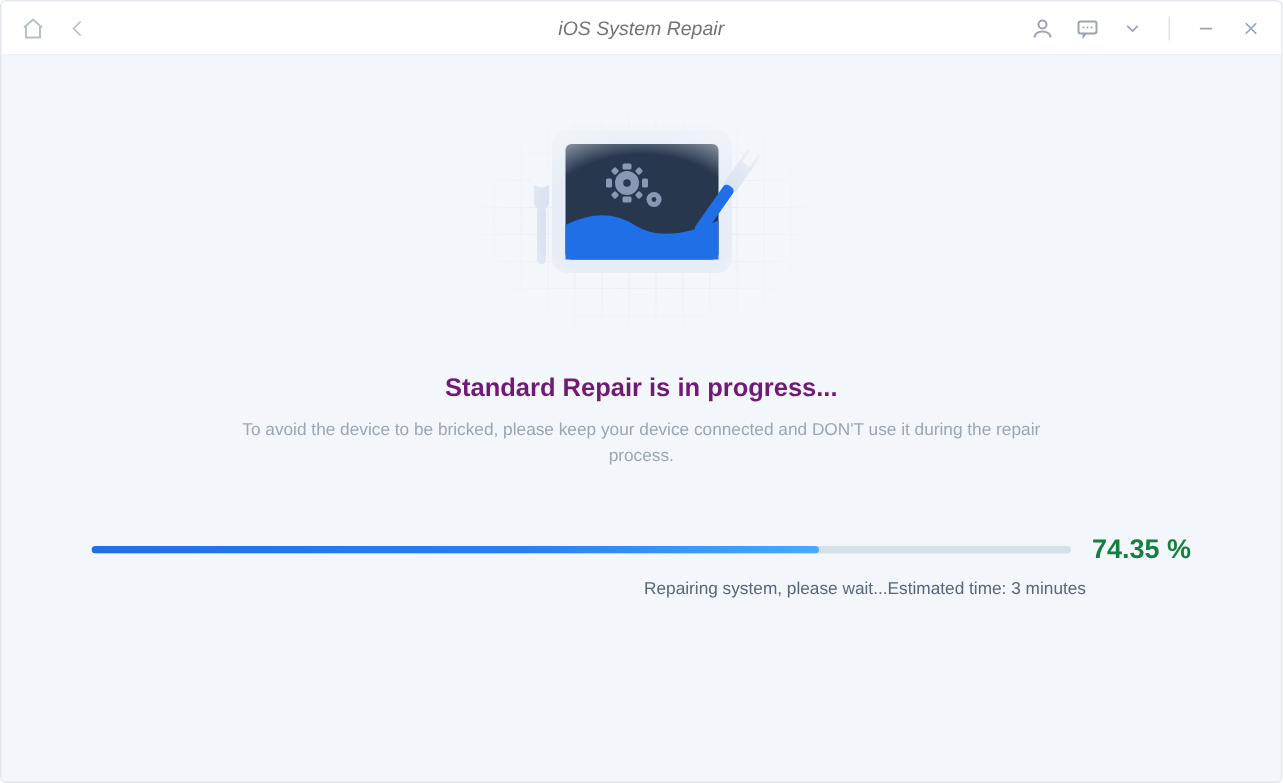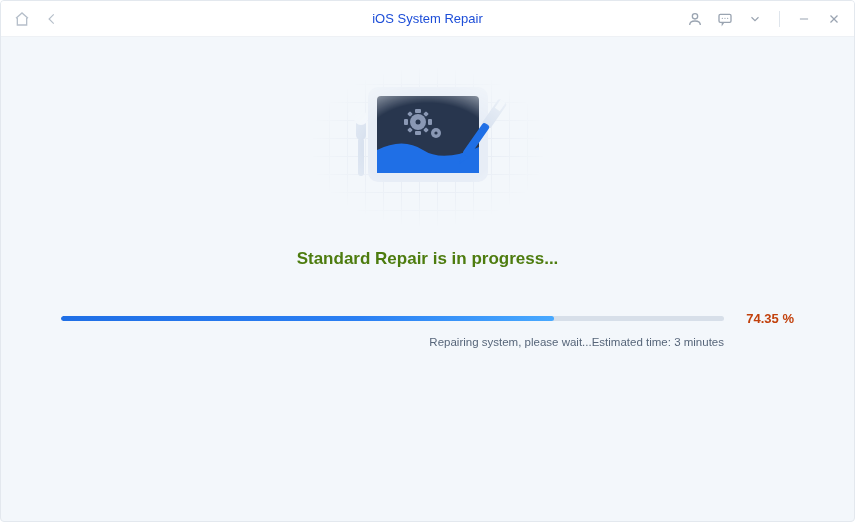--- a/index.html
+++ b/index.html
@@ -17,21 +17,21 @@
     background: #ffffff;
     display: flex; align-items: center;
     padding: 0 10px;
     border-bottom: 1px solid #eef1f5;
     position: relative;
   }
   .titlebar .nav { display: flex; gap: 8px; align-items: center; }
   .titlebar .nav .icon-btn { width: 22px; height: 22px; display: flex; align-items: center; justify-content: center; color: #b6bfca; cursor: pointer; }
   .titlebar .title {
     position: absolute; left: 0; right: 0; text-align: center;
-    font-size: 13px; color: #1d4ed8; pointer-events: none;
+    font-size: 13px; color: #737373; pointer-events: none; font-style: italic;
   }
   .titlebar .controls {
     margin-left: auto; display: flex; align-items: center; gap: 10px;
     color: #9aa4b1;
   }
   .titlebar .controls .icon-btn { width: 20px; height: 20px; display: flex; align-items: center; justify-content: center; cursor: pointer; }
   .titlebar .sep { width: 1px; height: 16px; background: #dfe5ec; margin: 0 4px; }
 
   .content {
     flex: 1;
@@ -50,21 +50,21 @@
     background-size: 18px 18px;
     background-position: center;
     border-radius: 6px;
     -webkit-mask-image: radial-gradient(ellipse 120px 80px at center, #000 55%, transparent 100%);
             mask-image: radial-gradient(ellipse 120px 80px at center, #000 55%, transparent 100%);
   }
 
   .heading {
     margin-top: 22px;
     font-size: 17px; font-weight: 700;
-    color: #4d7c0f;
+    color: #701a75;
     text-align: center;
   }
   .subtext {
     margin-top: 10px;
     font-size: 11.5px; line-height: 1.5;
     color: #9aa6b4;
     text-align: center;
     max-width: 560px;
   }
 
@@ -83,22 +83,22 @@
     background: #d7dfe9;
     overflow: hidden;
     position: relative;
   }
   .bar-fill {
     height: 100%;
     background: linear-gradient(90deg, #1f6fe6 0%, #2a7ff3 60%, #48a9ff 100%);
     border-radius: 3px;
   }
   .percent {
-    font-size: 13px; font-weight: 700;
-    color: #c2410c;
+    font-size: 18px; font-weight: 700;
+    color: #15803d;
     min-width: 56px; text-align: right;
   }
   .progress-meta {
     margin-top: 10px;
     display: flex; justify-content: flex-end;
     font-size: 11.5px; color: #57667a;
     padding-right: 70px;
   }
 </style>
 </head>
@@ -188,20 +188,21 @@
         <g transform="translate(135,18) rotate(35 15 35)">
           <rect x="10" y="0" width="10" height="30" rx="2" fill="#d9e2ef"></rect>
           <rect x="12" y="0" width="6" height="10" fill="#f3f7fb"></rect>
           <rect x="11" y="28" width="8" height="38" rx="3" fill="#1f6fe6"></rect>
           <polygon points="11,66 19,66 15,76" fill="#1f6fe6"></polygon>
         </g>
       </svg>
     </div>
 
     <div class="heading">Standard Repair is in progress...</div>
+    <div class="subtext">To avoid the device to be bricked, please keep your device connected and DON'T use it during the repair process.</div>
 
     <div class="progress-block">
       <div class="progress-row">
         <div class="bar-track">
           <div class="bar-fill" style="width:74.35%"></div>
         </div>
         <div class="percent">74.35 %</div>
       </div>
       <div class="progress-meta">
         <span>Repairing system, please wait...</span>

